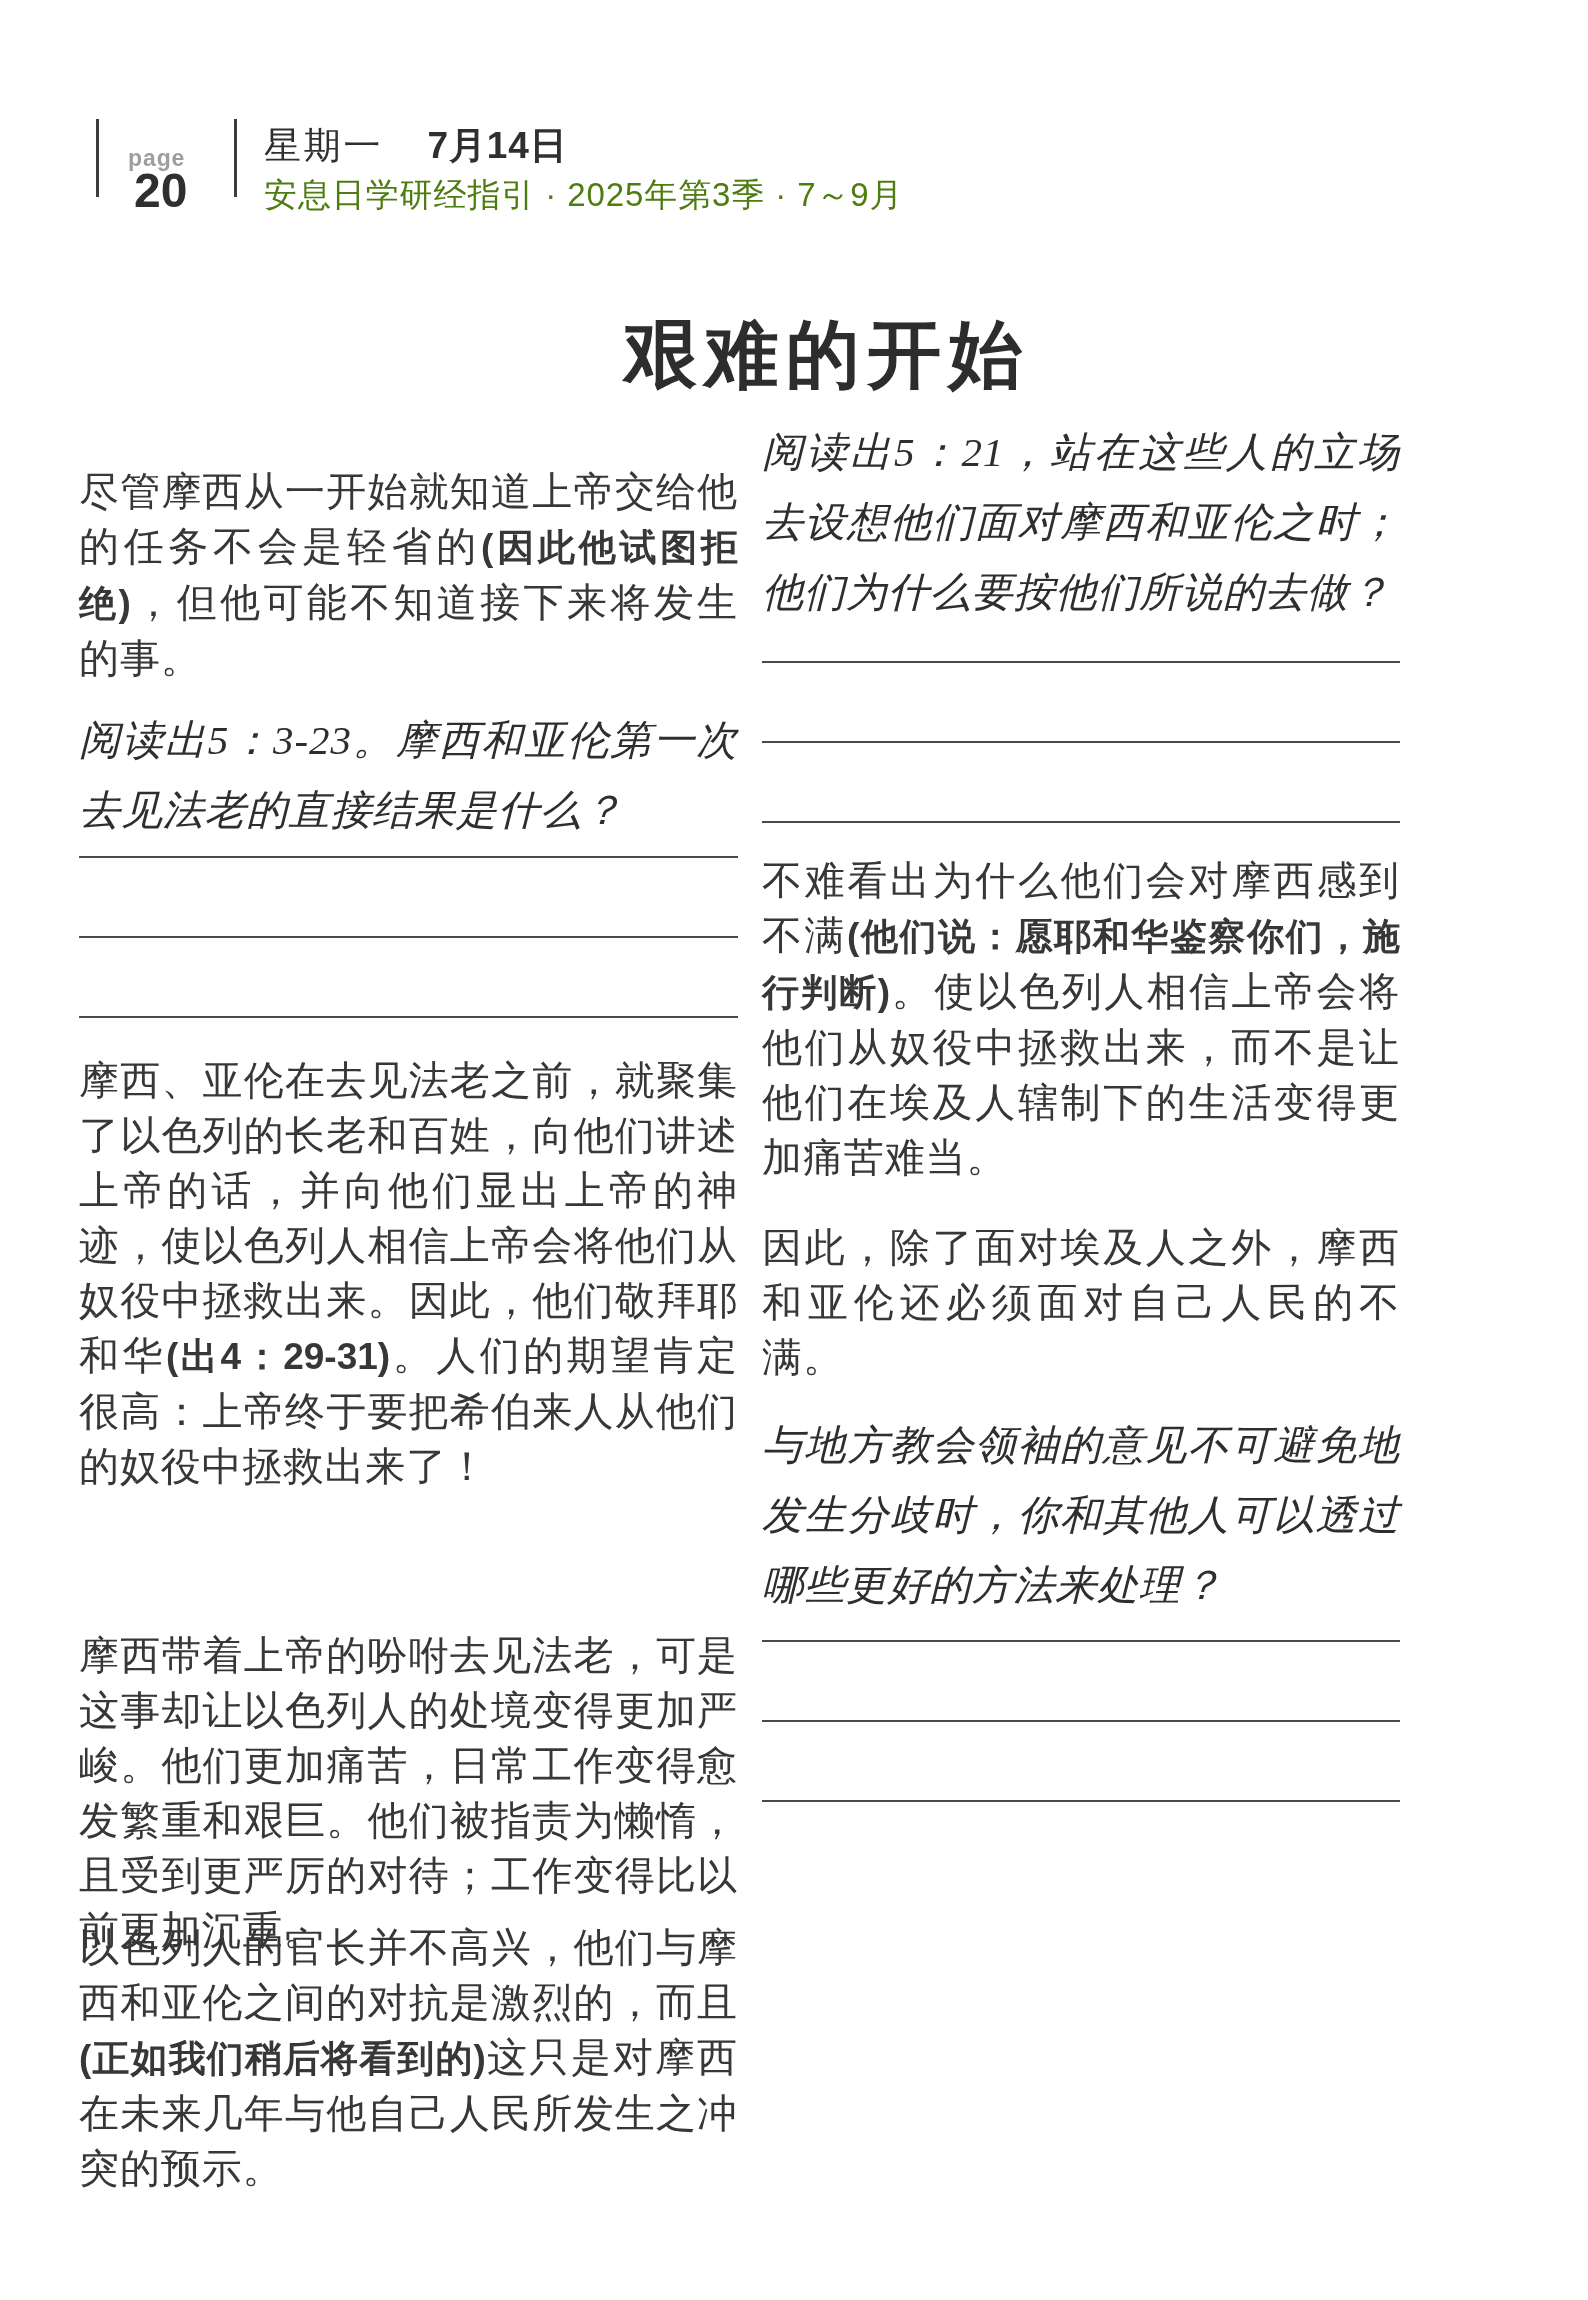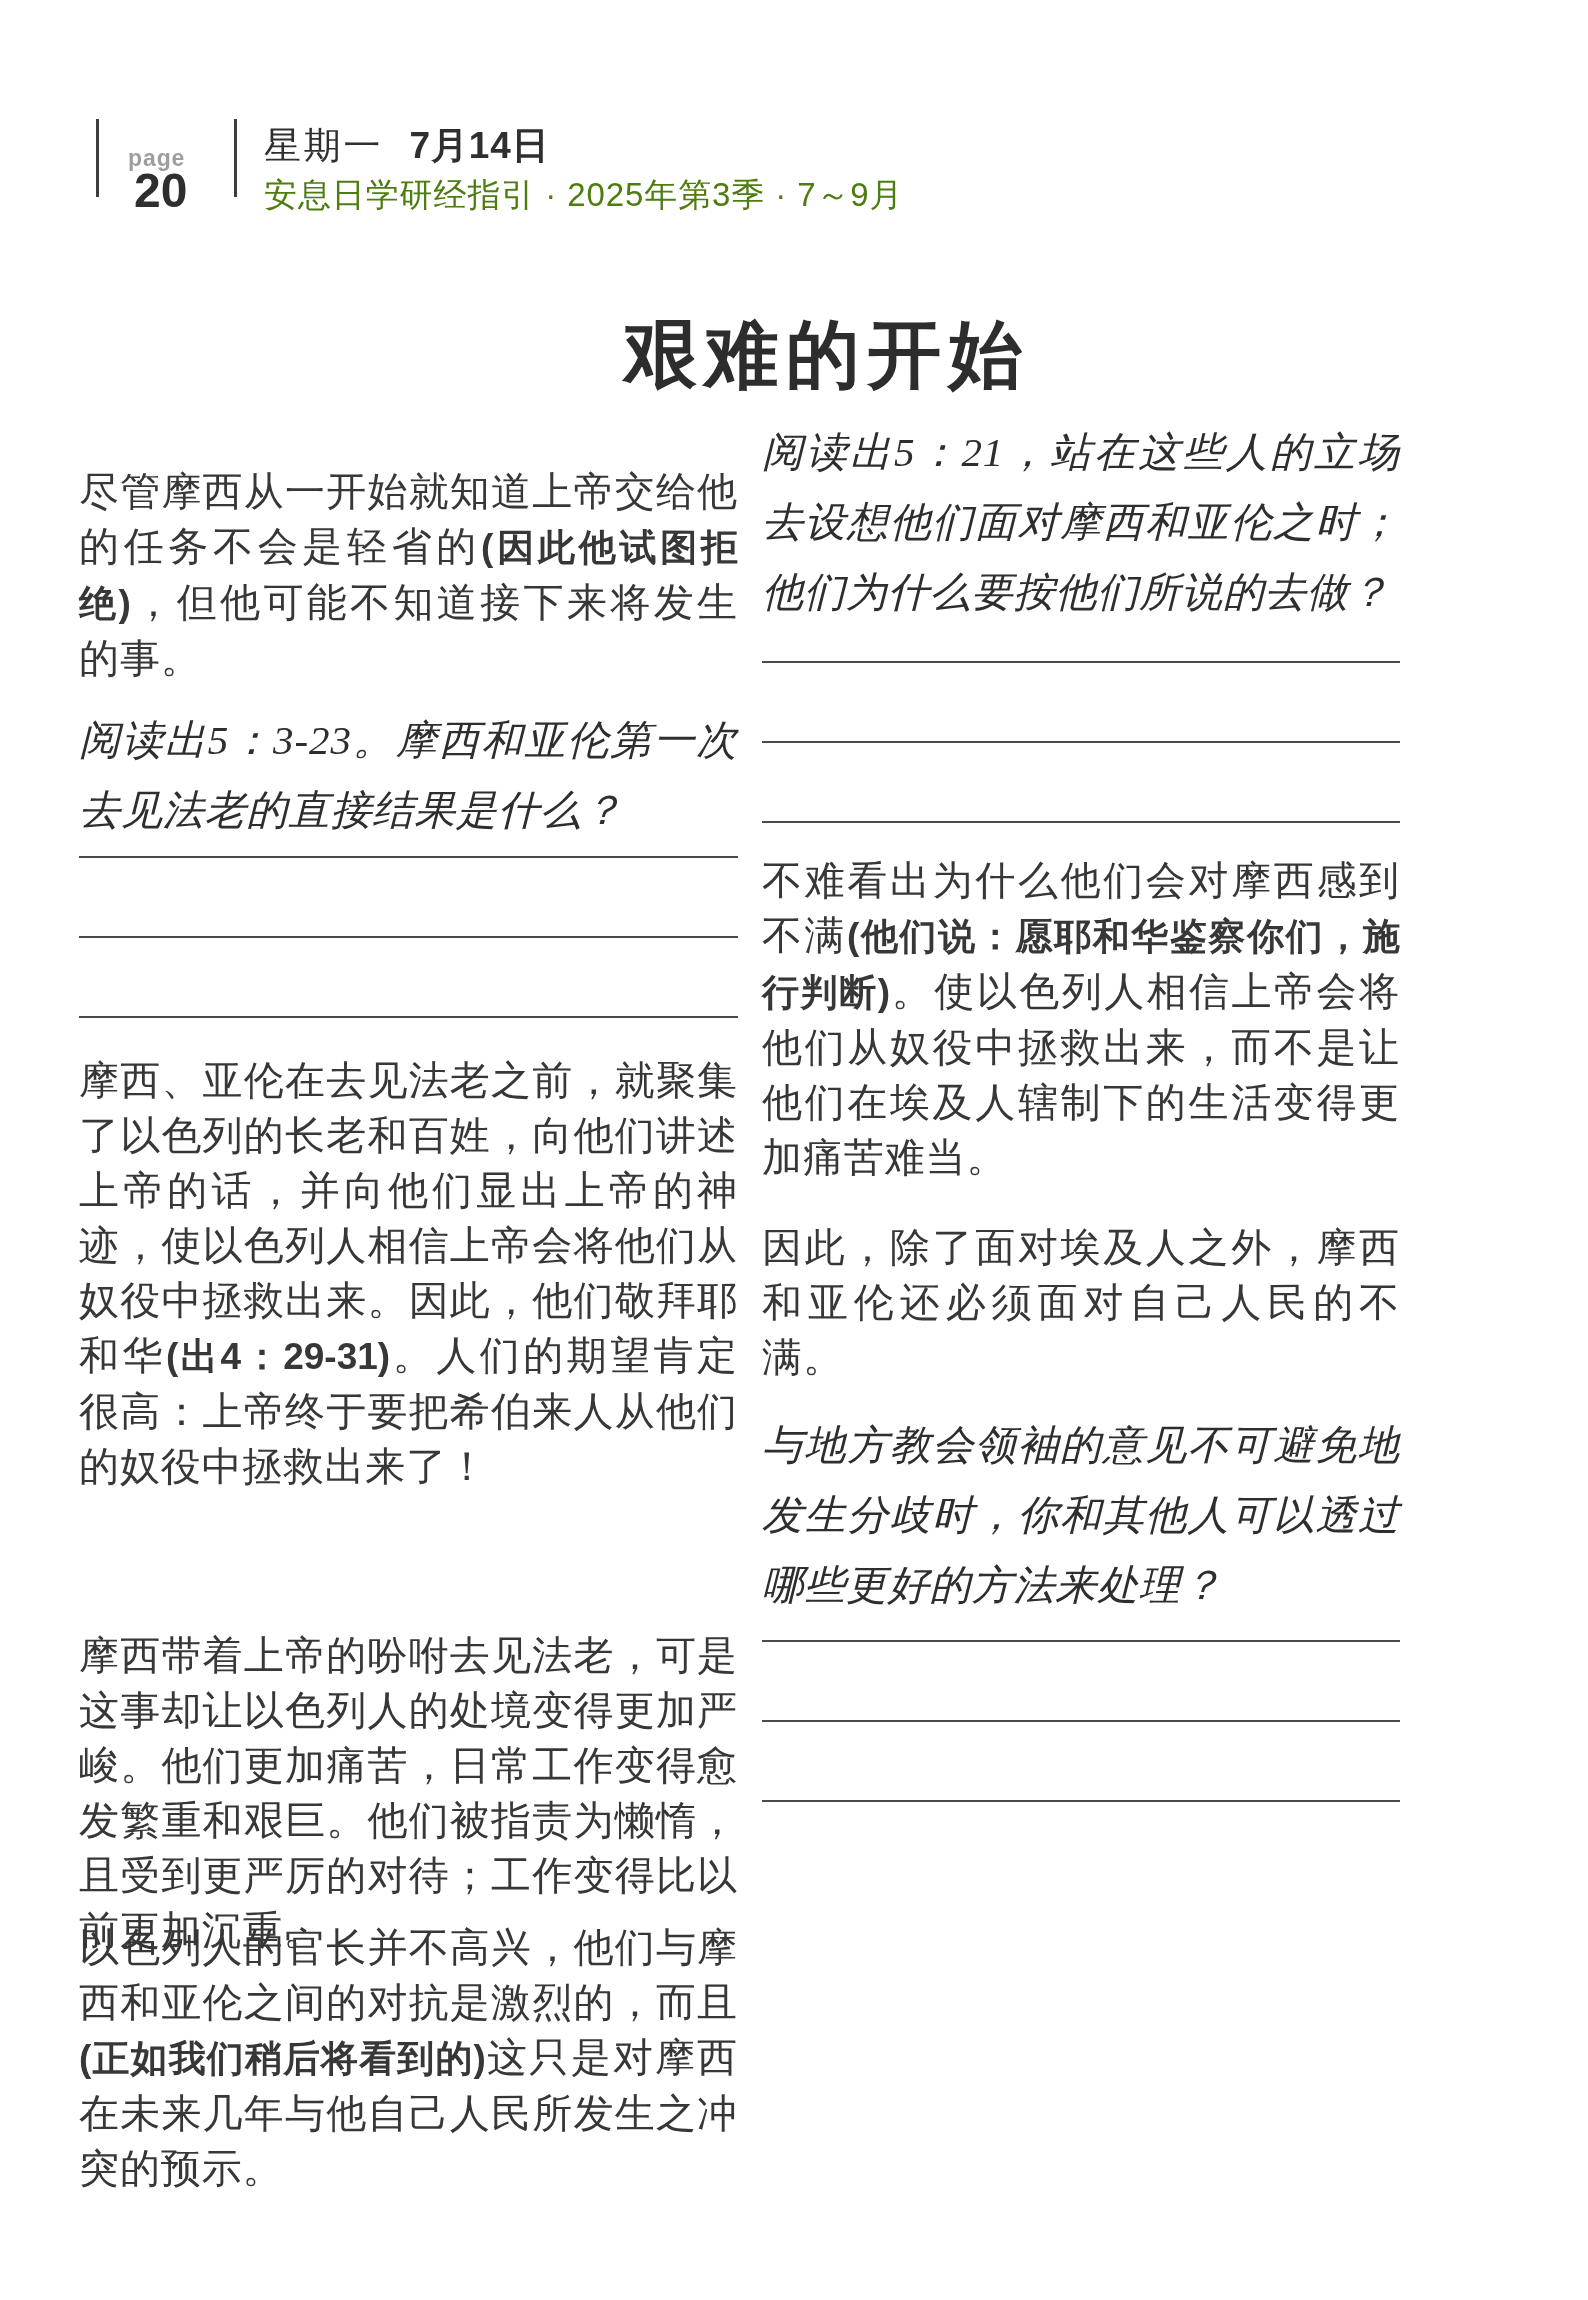--- a/index.html
+++ b/index.html
@@ -14,21 +14,21 @@
   #page-label{
     position:absolute;left:128px;top:113px;width:102px;
     font-size:23px;font-weight:bold;color:#9e9e9e;letter-spacing:0.9px;margin-top:32px;
   }
   #page-number{
     position:absolute;left:134px;top:141px;width:102px;
     font-size:48px;font-weight:bold;color:#2f2f2f;margin-top:22px;
   }
   #header-main{position:absolute;left:264px;top:121px;font-size:37px;color:#2f2f2f;}
   #header-weekday{font-weight:500;letter-spacing:2.8px;}
-  #header-date{font-weight:bold;margin-left:26px;letter-spacing:0.9px;}
+  #header-date{font-weight:bold;margin-left:44px;letter-spacing:0.9px;}
   #header-sub{
     position:absolute;left:264px;top:173px;font-size:33px;font-weight:400;
     color:#4d7c0f;letter-spacing:0.9px;
   }
   
   #page-title{
     position:absolute;left:0;top:306px;width:1589px;text-align:center;
     font-family:"Liberation Serif",serif;font-weight:bold;font-size:74px;
     color:#2d2d2d;letter-spacing:7.4px;padding-left:32px;
   }

